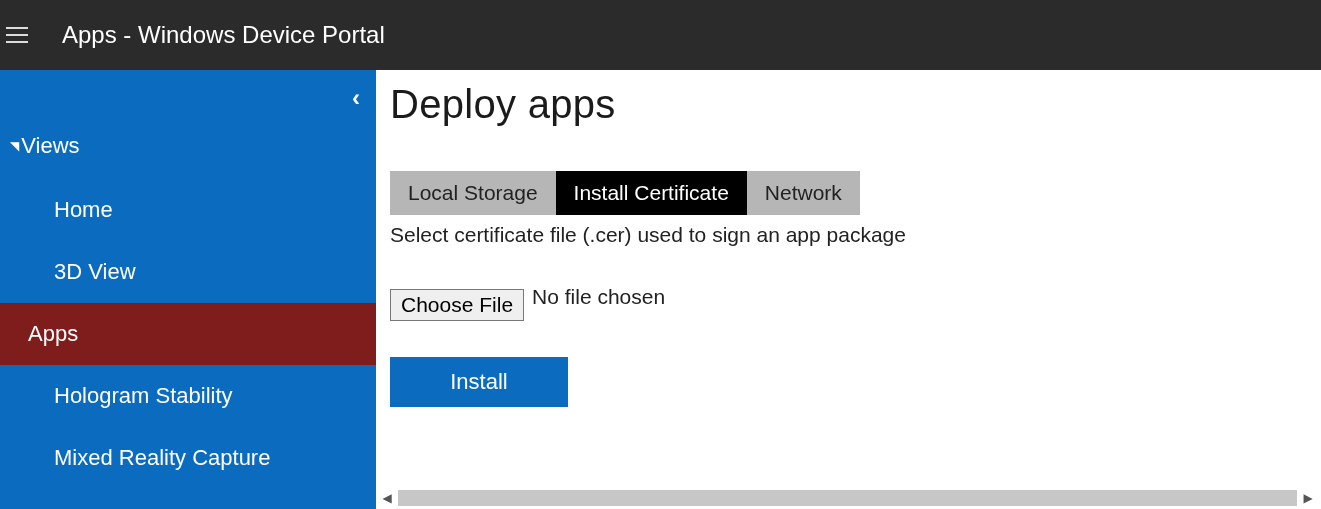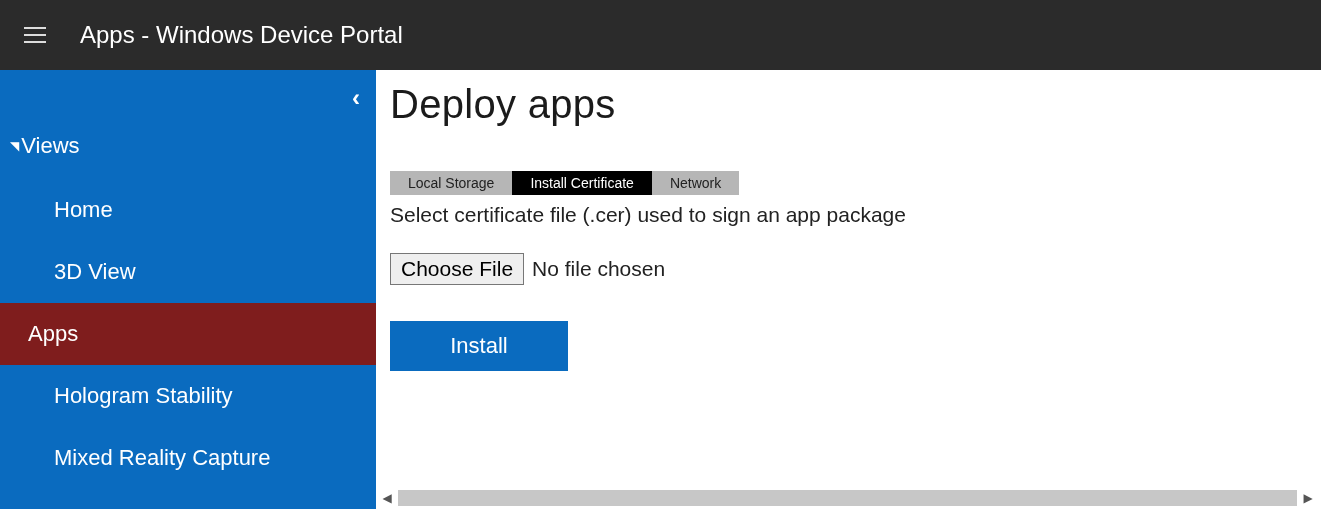--- a/index.html
+++ b/index.html
@@ -3,21 +3,21 @@
 <meta charset="utf-8">
 <style>
   * { box-sizing: border-box; margin: 0; padding: 0; }
   html, body { width: 1321px; height: 509px; font-family: "Segoe UI", Arial, sans-serif; background: #fff; overflow: hidden; }
   .header {
     height: 70px;
     background: #2b2b2b;
     display: flex;
     align-items: center;
     color: #fff;
-    padding-left: 24px;
+    padding-left: 6px;
   }
   .hamburger {
     width: 28px;
     height: 28px;
     display: flex;
     flex-direction: column;
     justify-content: center;
     gap: 5px;
     cursor: pointer;
     margin-right: 28px;
@@ -92,22 +92,22 @@
     color: #1b1b1b;
     margin-bottom: 44px;
     letter-spacing: 0.3px;
   }
   .tabs {
     display: flex;
     background: #b6b6b6;
     width: fit-content;
   }
   .tab {
-    padding: 4px 18px;
-    font-size: 14px;
+    padding: 10px 18px;
+    font-size: 21px;
     color: #222;
     cursor: pointer;
     white-space: nowrap;
   }
   .tab.active {
     background: #000;
     color: #fff;
   }
   .instruction {
     font-size: 21px;
@@ -121,20 +121,21 @@
     gap: 8px;
     margin-bottom: 36px;
   }
   .choose-file-btn {
     font-family: inherit;
     font-size: 21px;
     padding: 3px 10px;
     background: #efefef;
     border: 1px solid #777;
     cursor: pointer;
+    margin-top: 16px;
   }
   .file-status {
     font-size: 21px;
     color: #222;
   }
   .install-btn {
     background: #0a6bbf;
     color: #fff;
     border: none;
     font-size: 22px;

